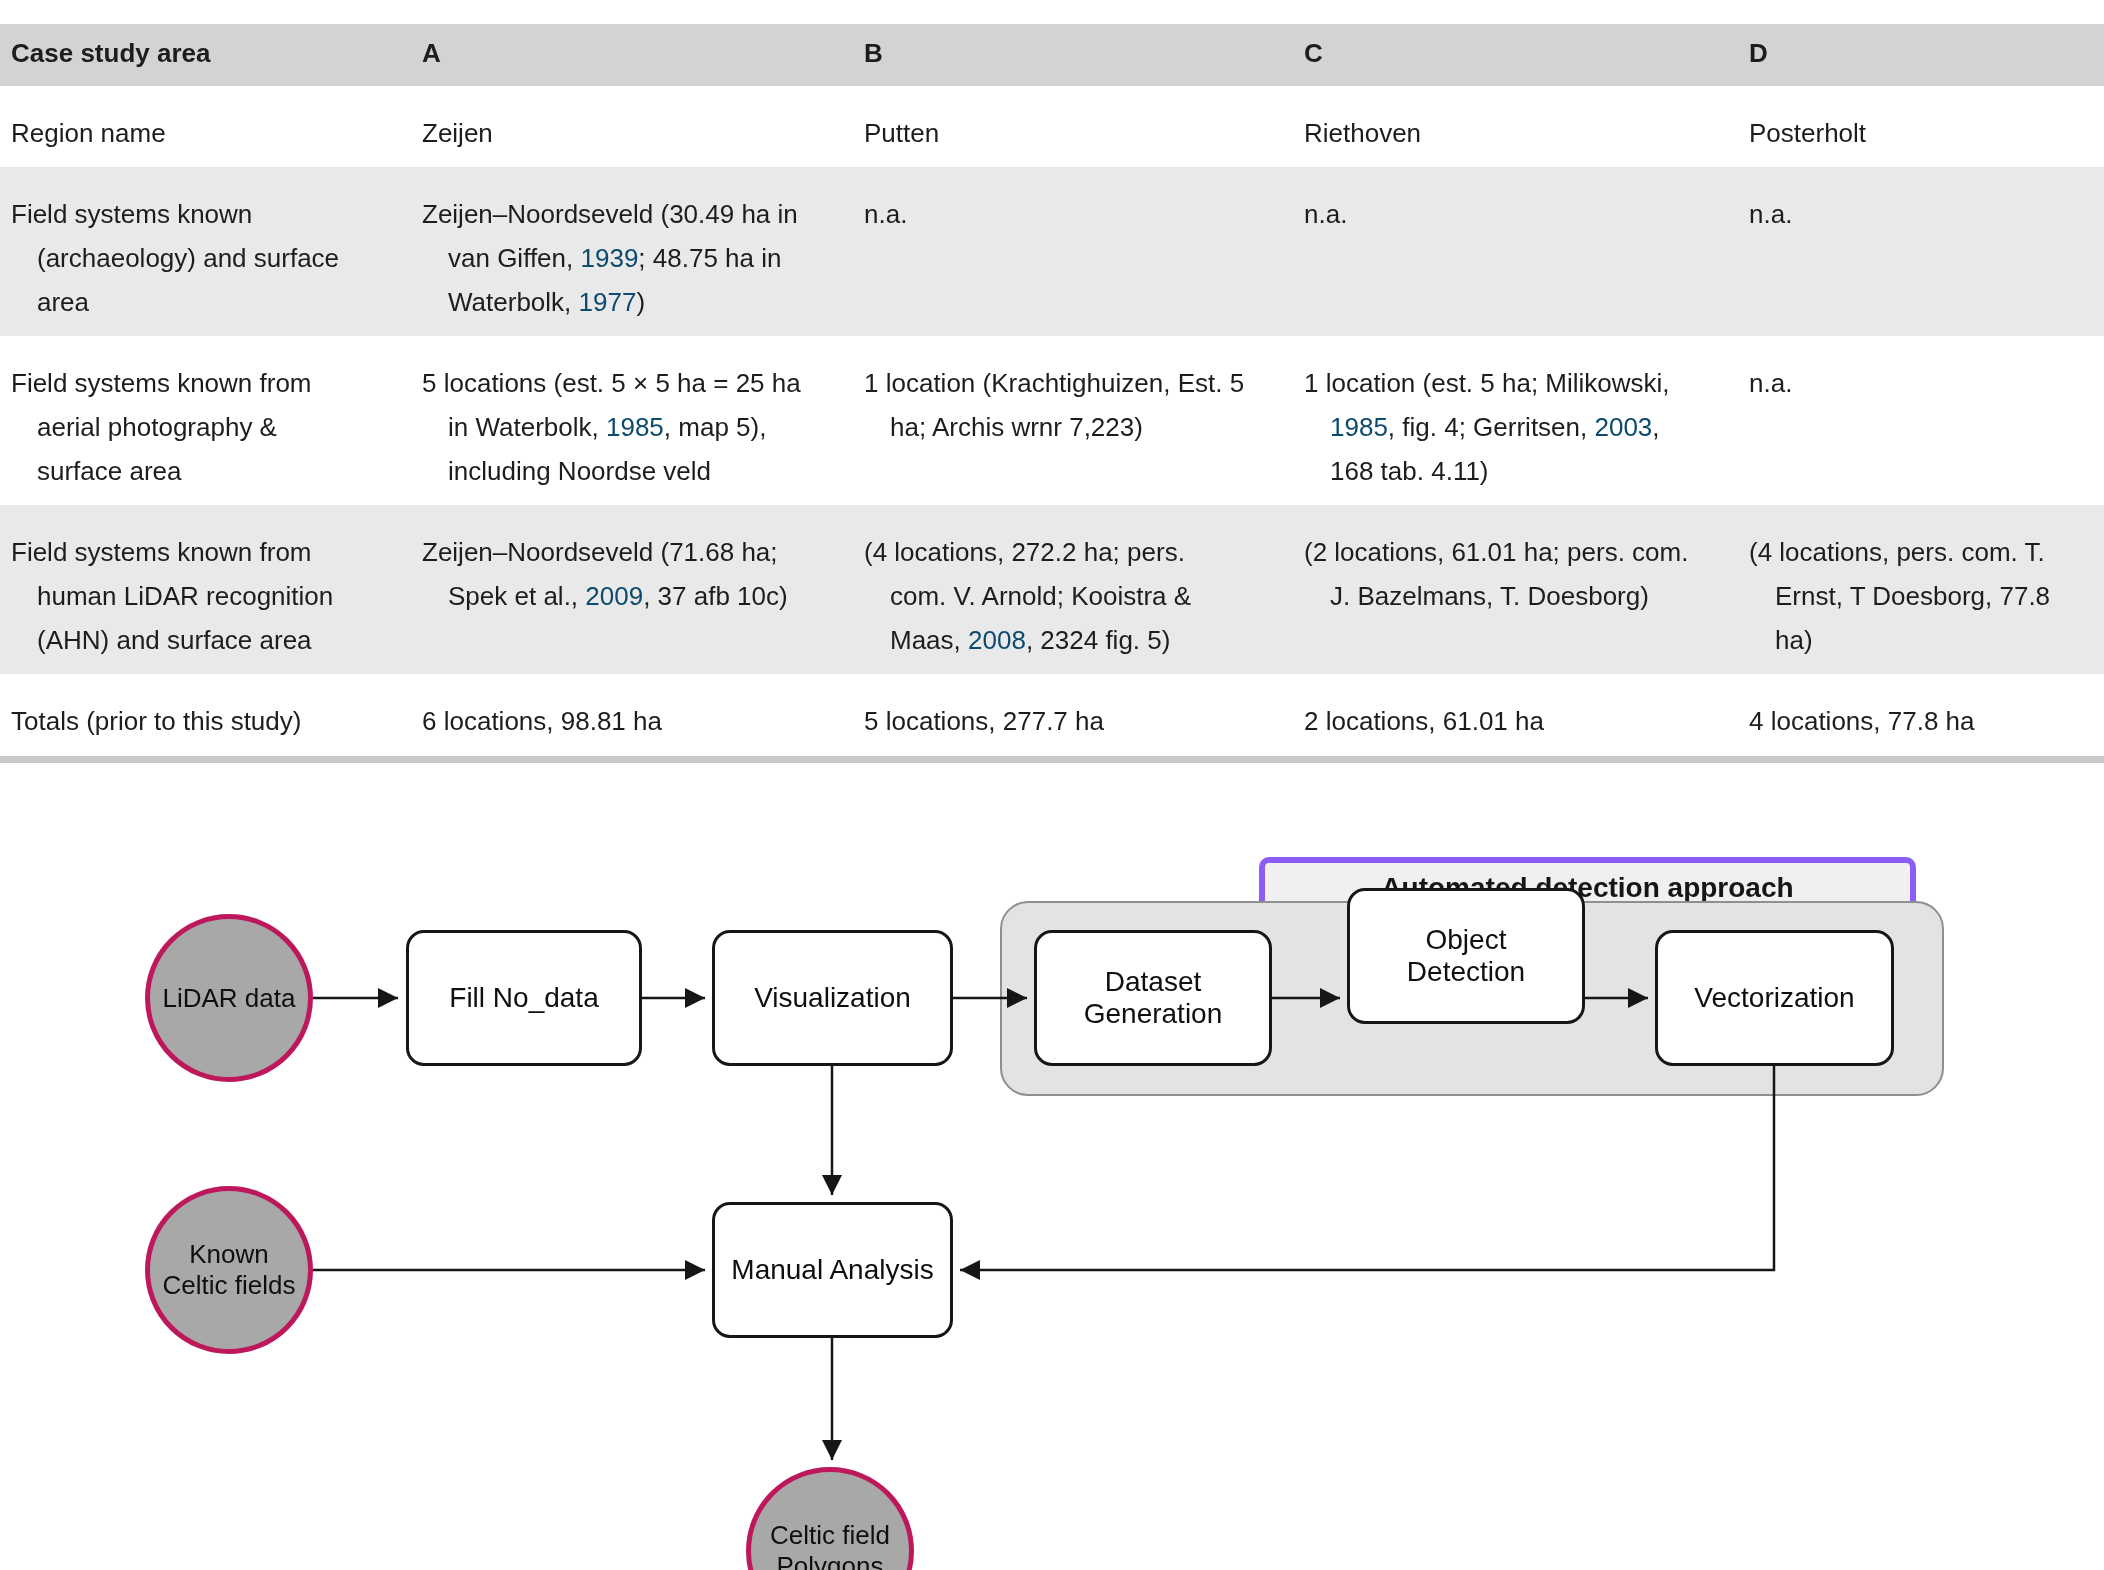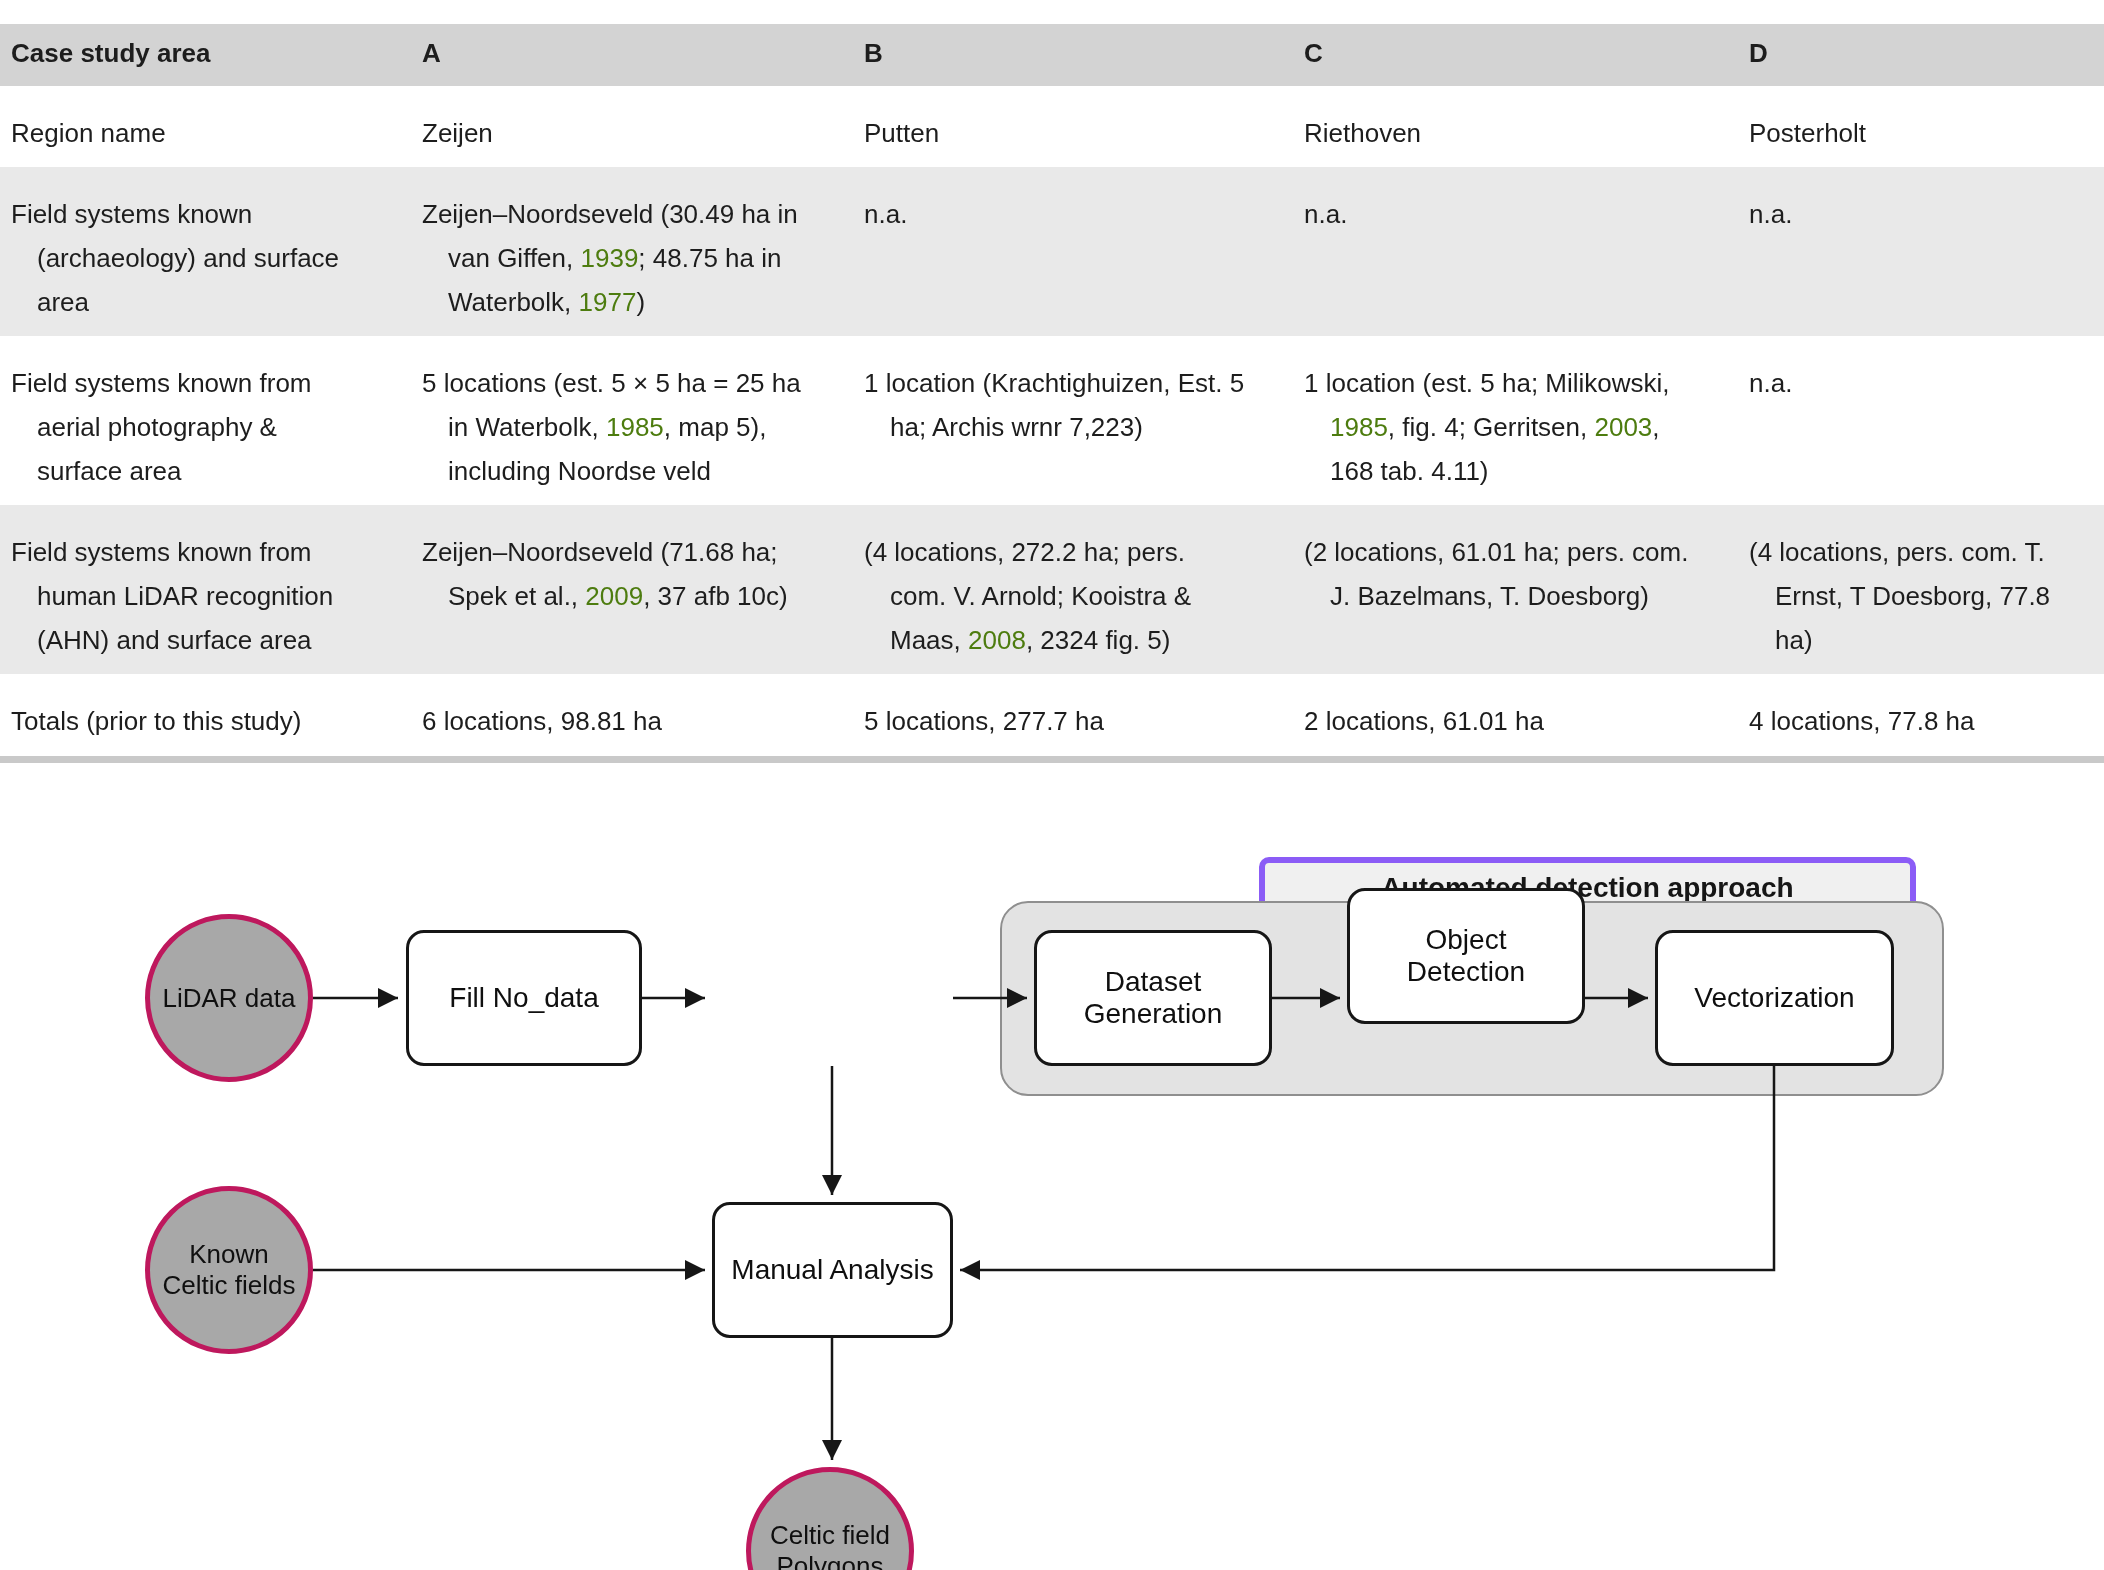--- a/index.html
+++ b/index.html
@@ -8,21 +8,21 @@
   .stage { position:relative; width:2104px; height:1570px; overflow:hidden; background:#fff; }
 
   
   .case-table { position:absolute; top:24px; left:0; width:2104px; border-collapse:collapse;
                 table-layout:fixed; font-size:26px; line-height:1.68; border-bottom:7px solid #c9c9c9; }
   .case-table th { background:#d3d3d3; font-weight:700; text-align:left; vertical-align:top;
                    padding:8px 40px 10px 11px; }
   .case-table td { vertical-align:top; text-align:left; font-weight:400;
                    padding:26px 46px 12px 37px; text-indent:-26px; }
   .case-table tbody tr:nth-child(even) { background:#e9e9e9; }
-  .ref-link { color:#4d7c0f; cursor:pointer; }
+  .ref-link { color:#0c4a6e; cursor:pointer; }
 
   
   .tab-label { position:absolute; left:1259px; top:857px; width:657px; height:62px;
                background:#f0f0f0; border:6px solid #8b5cf6; border-radius:10px;
                display:flex; align-items:center; justify-content:center;
                font-size:28px; font-weight:700; color:#161616; z-index:1; }
   .container-box { position:absolute; left:1000px; top:901px; width:944px; height:195px;
                    background:#e3e3e3; border:2px solid #8f8f8f; border-radius:28px; z-index:2; }
   svg.connectors { position:absolute; left:0; top:0; width:2104px; height:1570px;
                    z-index:3; pointer-events:none; }
@@ -123,20 +123,23 @@
     <polyline points="1774,1066 1774,1270 960,1270" fill="none" stroke="#161616" stroke-width="2.5" marker-end="url(#arrow)"></polyline>
     <line x1="832" y1="1338" x2="832" y2="1460" stroke="#161616" stroke-width="2.5" marker-end="url(#arrow)"></line>
   </svg>
 
   <div class="node circle-node n-lidar">
     <span>LiDAR data</span>
   </div>
   <div class="node rect-node n-fill">
     <span>Fill No_data</span>
   </div>
+  <div class="node rect-node n-vis">
+    <span>Visualization</span>
+  </div>
   <div class="node rect-node n-dataset">
     <span>Dataset
 Generation</span>
   </div>
   <div class="node rect-node n-object">
     <span>Object
 Detection</span>
   </div>
   <div class="node rect-node n-vector">
     <span>Vectorization</span>

